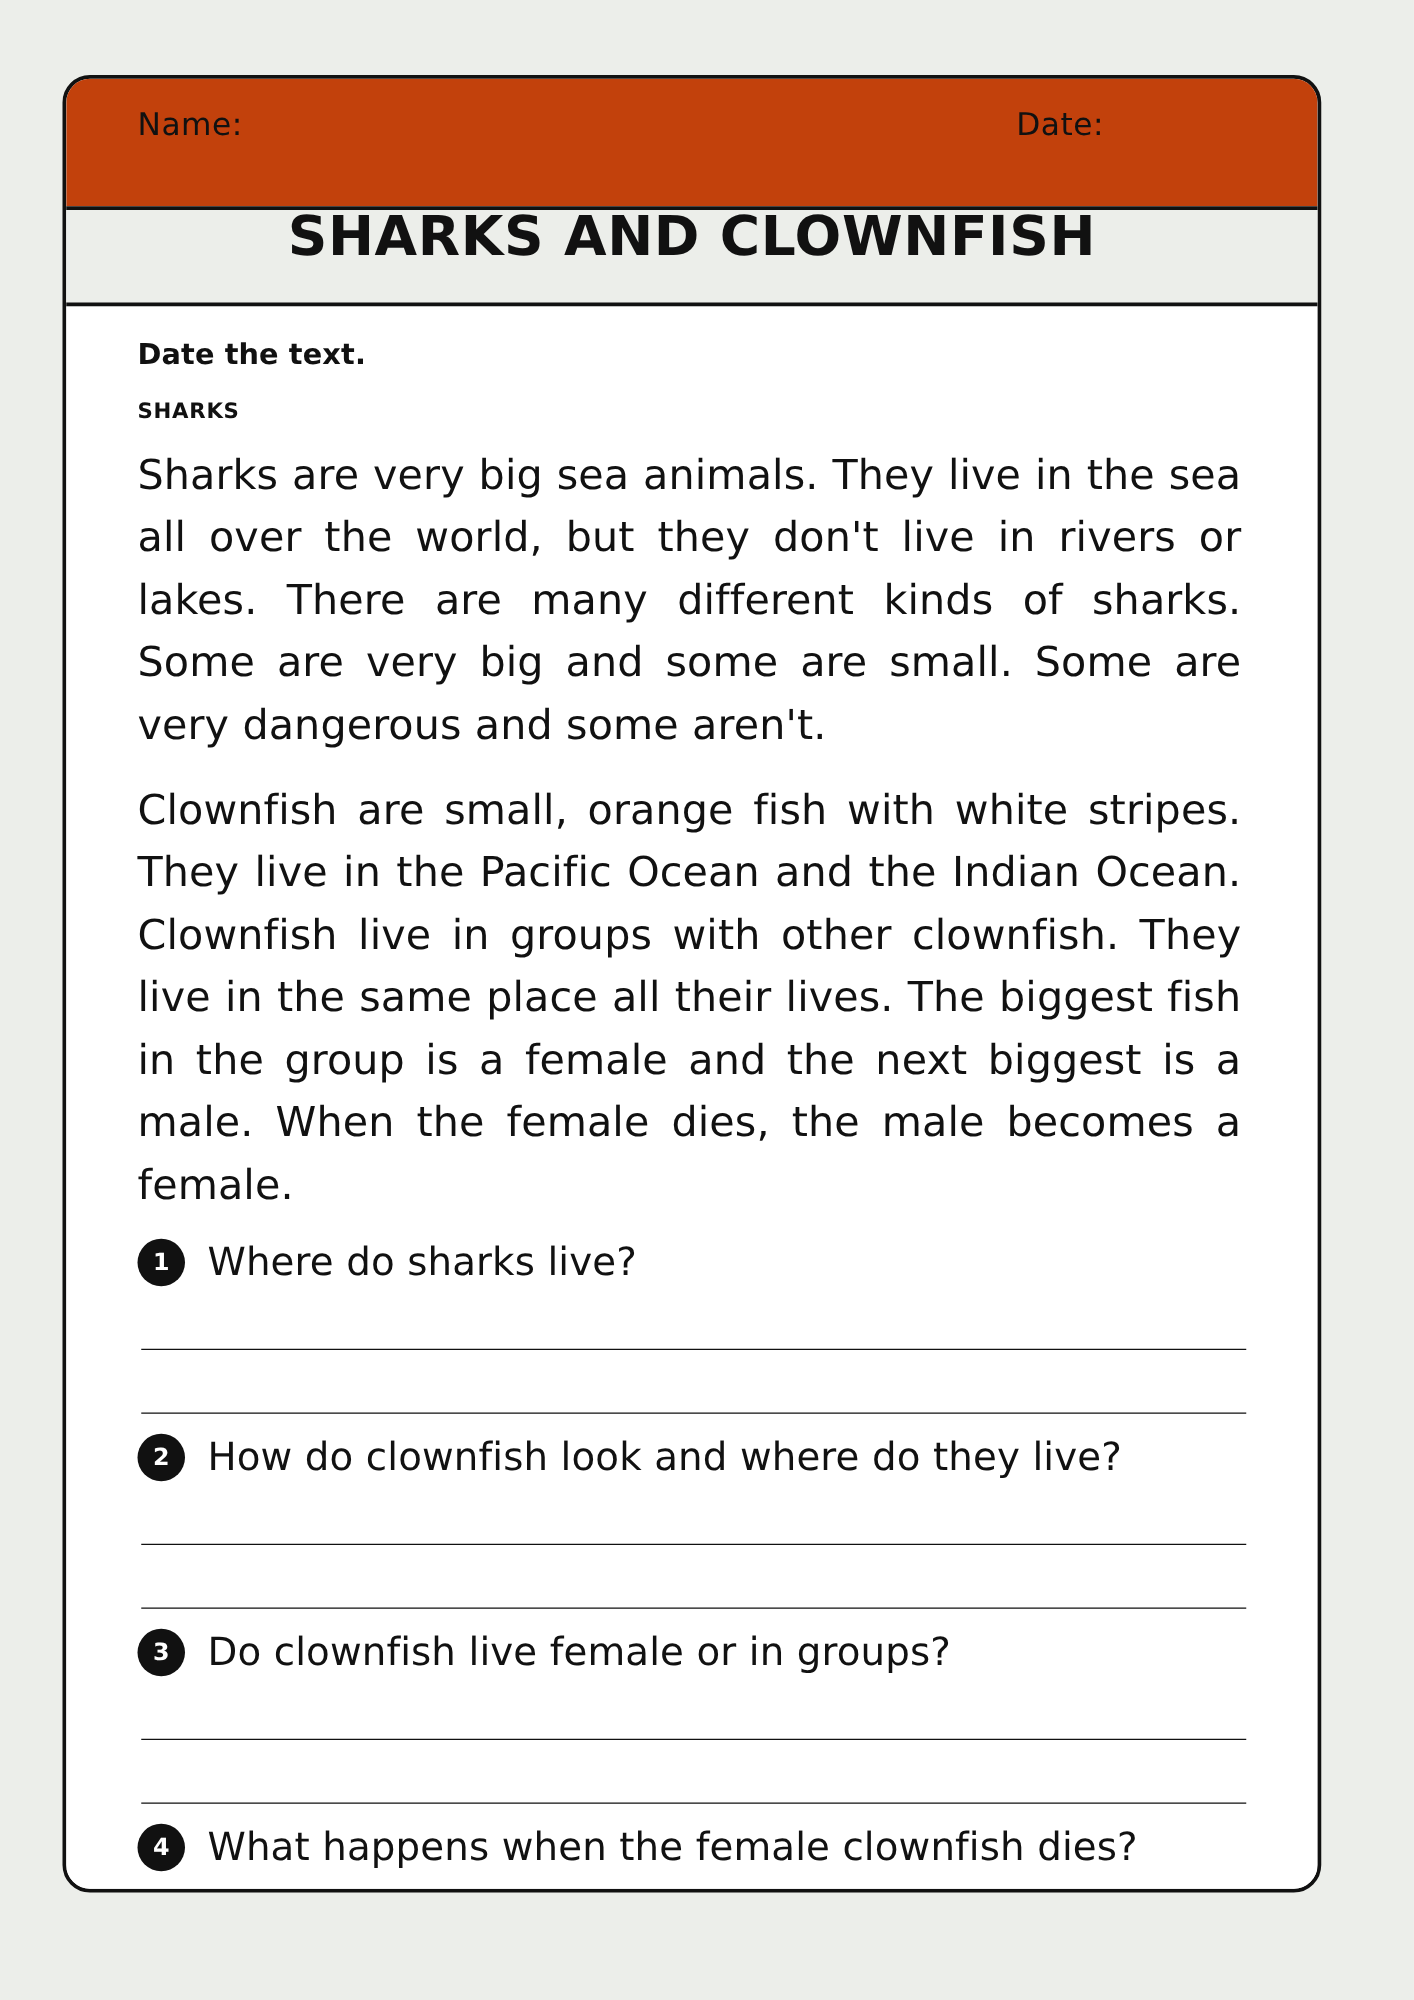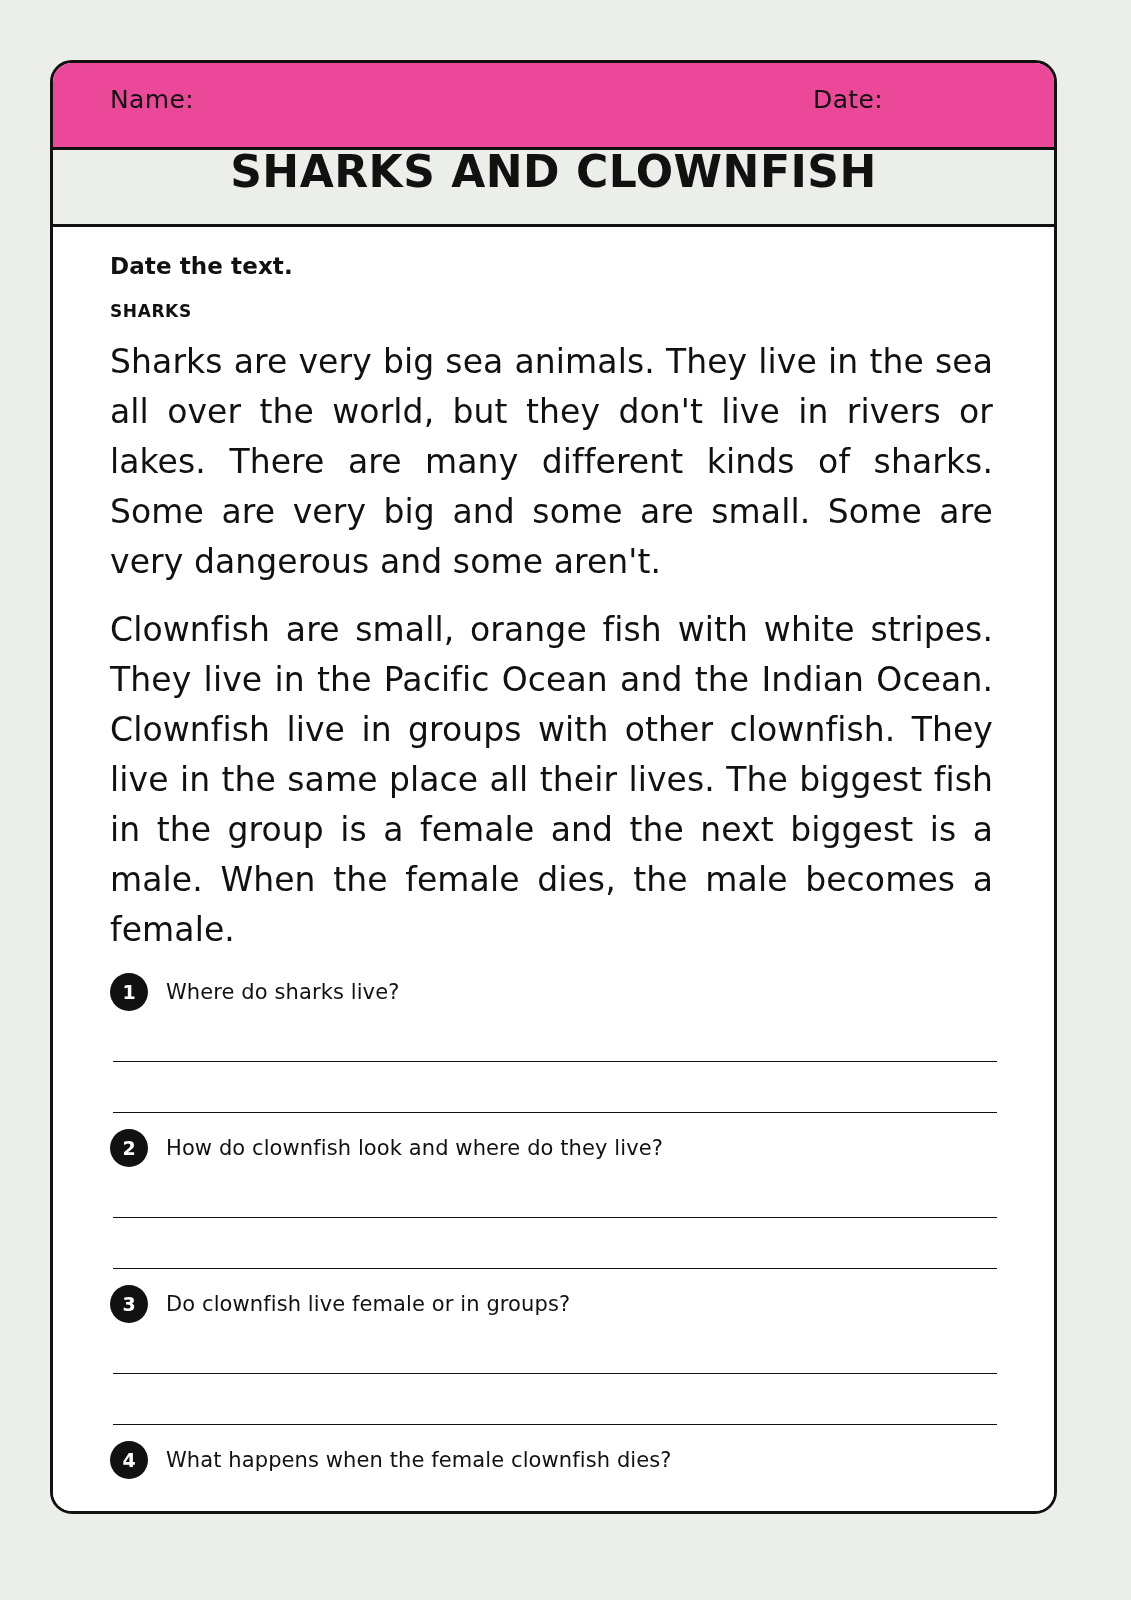--- a/index.html
+++ b/index.html
@@ -24,24 +24,24 @@
     box-sizing: border-box;
     border: 3px solid #111111;
     border-radius: 22px;
     background: #ffffff;
     overflow: hidden;
   }
 
   
   .name-date-row {
     position: relative;
-    height: 84px;
+    height: 102px;
     display: flex;
     align-items: center;
-    background: #ec4899;
+    background: #c2410c;
   }
   .name-label {
     position: absolute;
     left: 57px;
     top: 22px;
     font-size: 25px;
     letter-spacing: 0.4px;
     font-family: "DejaVu Sans", "Liberation Sans", sans-serif;
   }
   .date-label {
@@ -118,21 +118,21 @@
     background: #111111;
     color: #ffffff;
     font-size: 19px;
     font-weight: 700;
     display: flex;
     align-items: center;
     justify-content: center;
     margin-right: 18px;
   }
   .qtext {
-    font-size: 21px;
+    font-size: 31px;
     letter-spacing: 0.1px;
   }
 
   .answer-lines {
     margin: 20px 0 0 0;
     padding-left: 3px;
   }
   .ans-line {
     height: 50px;
     border-bottom: 1.6px solid #111111;

